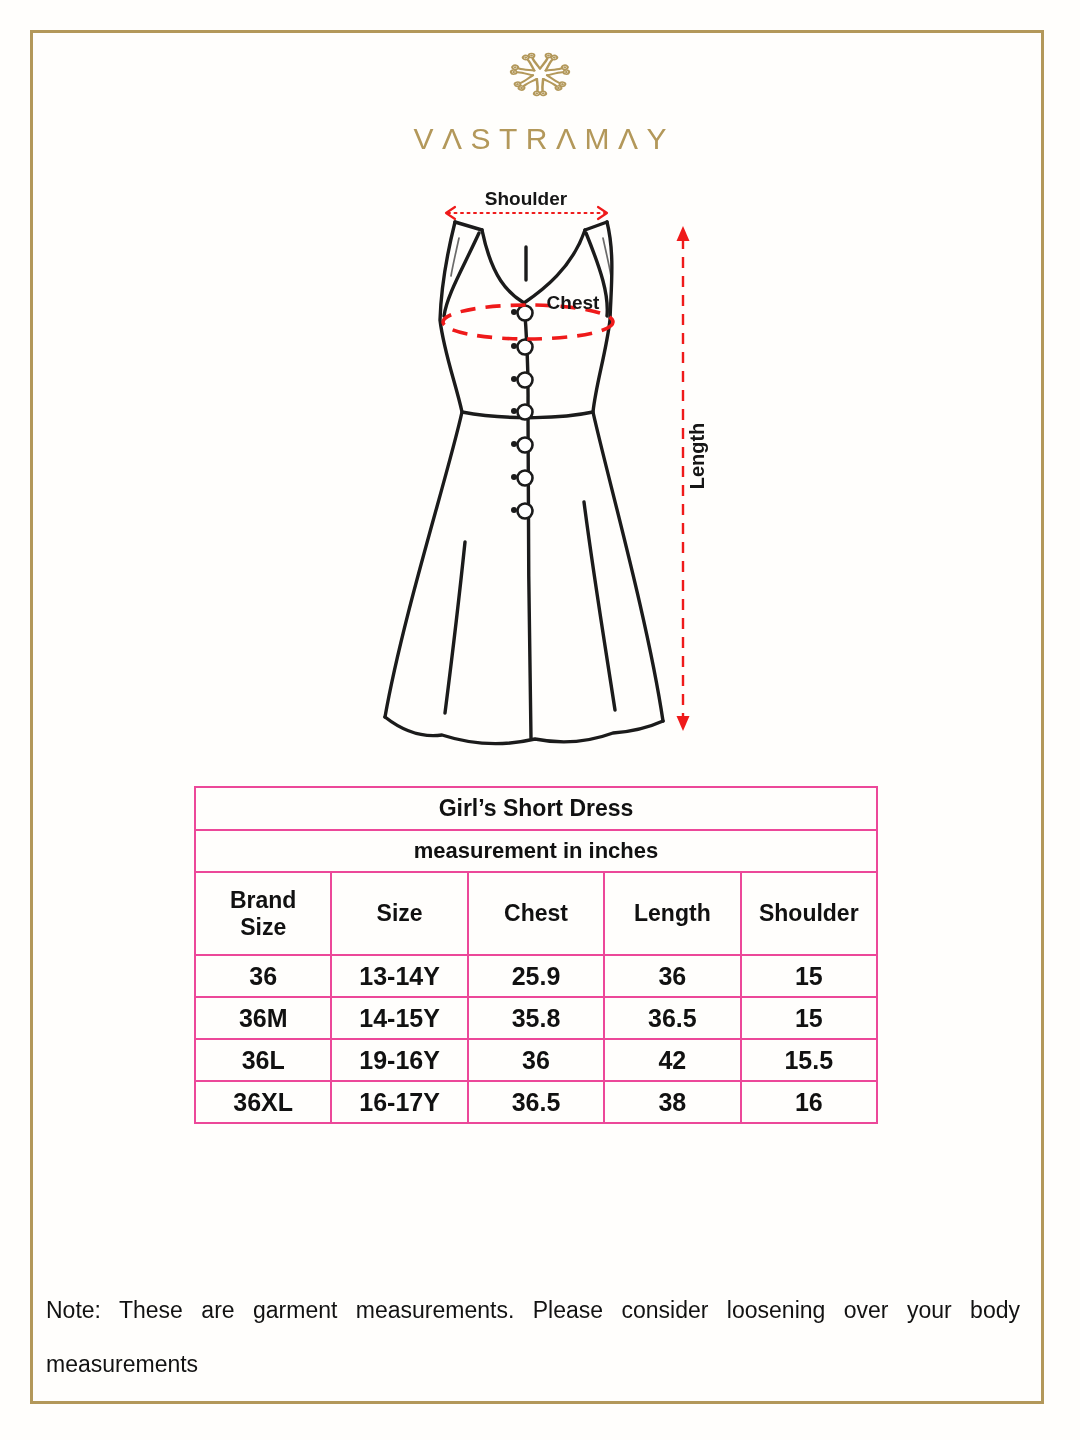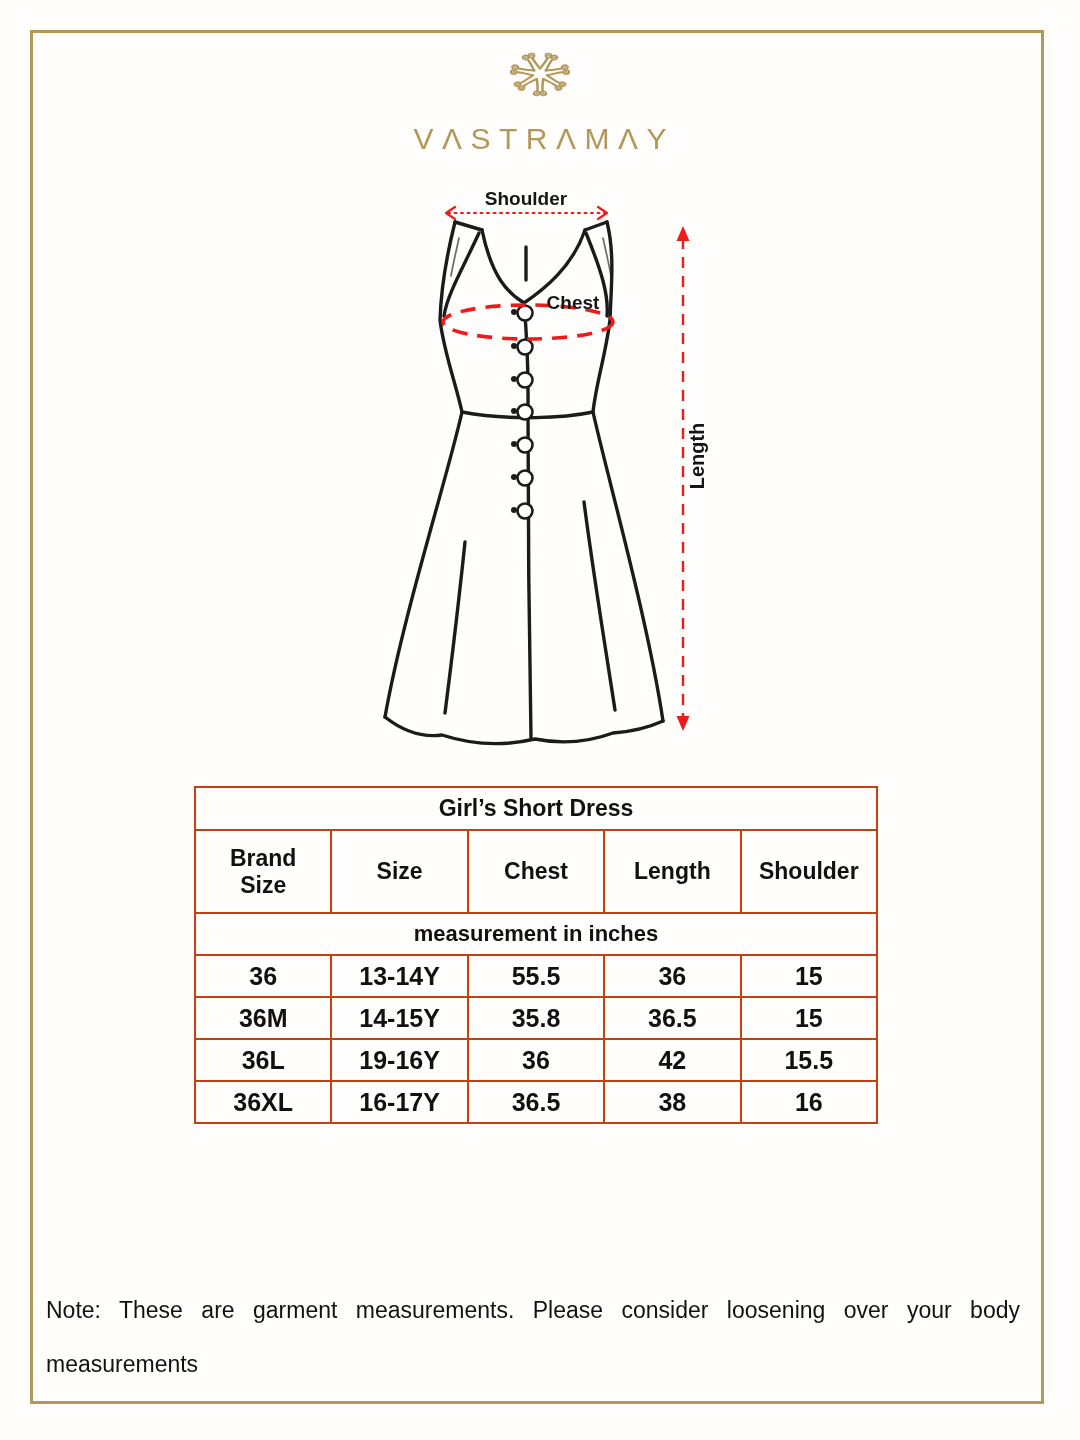--- a/index.html
+++ b/index.html
@@ -26,21 +26,21 @@
   .red-ellipse{stroke:#ef1a1a;stroke-width:3.6;fill:none;stroke-dasharray:15 10;}
   .red-dash{stroke:#ef1a1a;stroke-width:2.4;fill:none;stroke-dasharray:11 8;}
   .red-fill{fill:#ef1a1a;}
   .diag-lbl{font-family:"Liberation Sans",sans-serif;font-weight:bold;font-size:19px;fill:#161616;}
   .diag-lbl-len{font-family:"Liberation Sans",sans-serif;font-weight:bold;font-size:20px;fill:#161616;}
   .size-table{
     position:absolute;left:194px;top:786px;width:684px;
     border-collapse:collapse;table-layout:fixed;color:#111;
   }
   .size-table td,.size-table th{
-    border:2px solid #c2410c;text-align:center;vertical-align:middle;padding:0;
+    border:2px solid #ec4899;text-align:center;vertical-align:middle;padding:0;
   }
   .t-title{height:41px;font-weight:bold;font-size:23px;}
   .t-sub{height:40px;font-weight:bold;font-size:22px;}
   .size-table th{height:81px;font-weight:bold;font-size:23px;white-space:pre-line;line-height:1.15;}
   .size-table td.val{height:40px;font-weight:bold;font-size:25px;}
   .note{
     position:absolute;left:46px;top:1283px;width:974px;
     font-size:23px;line-height:54px;color:#121212;word-spacing:2px;
   }
   .note .l1{text-align:justify;text-align-last:justify;}
@@ -135,34 +135,34 @@
         <col>
         <col>
         <col>
         <col>
       </colgroup>
     <tbody>
       <tr>
         <td class="t-title" colspan="5">Girl’s Short Dress</td>
       </tr>
       <tr>
+        <td class="t-sub" colspan="5">measurement in inches</td>
+      </tr>
+      <tr>
         <th>Brand
 Size</th>
         <th>Size</th>
         <th>Chest</th>
         <th>Length</th>
         <th>Shoulder</th>
       </tr>
       <tr>
-        <td class="t-sub" colspan="5">measurement in inches</td>
-      </tr>
-      <tr>
         <td class="val">36</td>
         <td class="val">13-14Y</td>
-        <td class="val">55.5</td>
+        <td class="val">25.9</td>
         <td class="val">36</td>
         <td class="val">15</td>
       </tr>
       <tr>
         <td class="val">36M</td>
         <td class="val">14-15Y</td>
         <td class="val">35.8</td>
         <td class="val">36.5</td>
         <td class="val">15</td>
       </tr>

